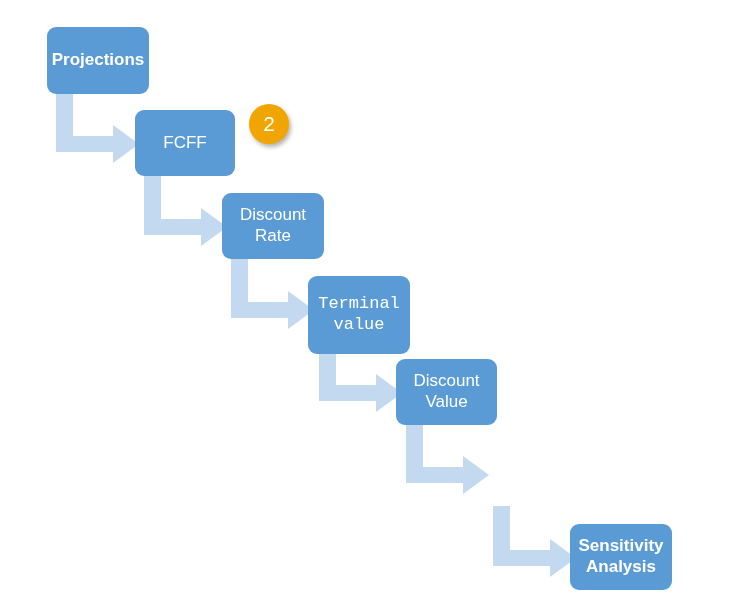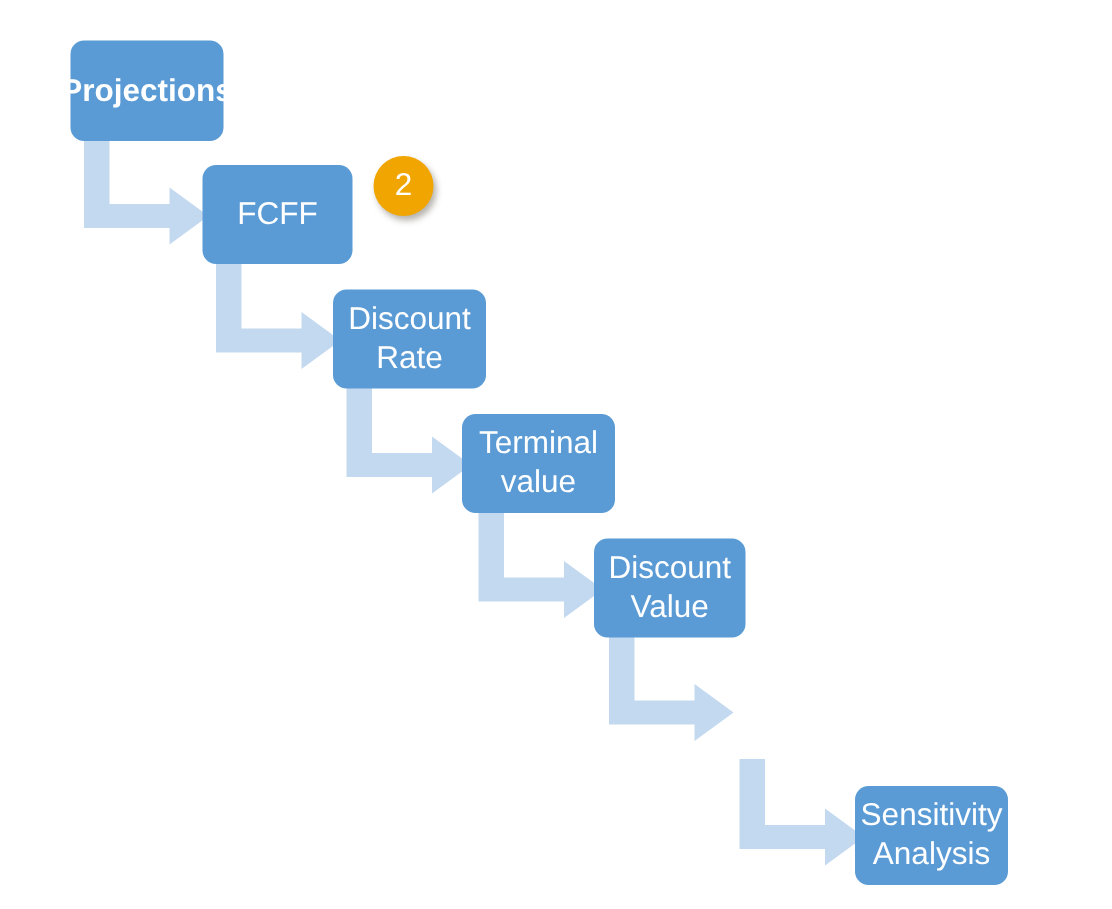--- a/index.html
+++ b/index.html
@@ -19,21 +19,21 @@
   .node {
     position: absolute;
     background: #5b9bd5;
     border-radius: 9px;
     display: flex;
     align-items: center;
     justify-content: center;
     text-align: center;
     color: #ffffff;
     font-family: "Liberation Sans", sans-serif;
-    font-size: 21px;
+    font-size: 17px;
     line-height: 1.22;
     font-weight: 400;
     box-sizing: border-box;
     padding: 4px 6px;
     user-select: none;
   }
   .node.bold {
     font-weight: 700;
   }
   .node-label {
@@ -110,32 +110,32 @@
 
   <div class="node" style="left:135px;top:110px;width:100px;height:66px;">
     <span class="node-label">FCFF</span>
   </div>
 
   <div class="node" style="left:222px;top:193px;width:102px;height:66px;">
     <span class="node-label">Discount
 Rate</span>
   </div>
 
-  <div class="node" style="left:308px;top:276px;width:102px;height:66px;">
+  <div class="node" style="left:308px;top:276px;width:102px;height:78px;font-family:Liberation Mono, monospace;">
     <span class="node-label">Terminal
 value</span>
   </div>
 
   <div class="node" style="left:396px;top:359px;width:101px;height:66px;">
     <span class="node-label">Discount
 Value</span>
   </div>
 
 
-  <div class="node" style="left:570px;top:524px;width:102px;height:66px;">
+  <div class="node" style="left:570px;top:524px;width:102px;height:66px;font-weight:bold;">
     <span class="node-label">Sensitivity
 Analysis</span>
   </div>
 
   <div class="badge" style="left:249px;top:104px;width:40px;height:40px;">
     <span>2</span>
   </div>
 
 </div>
 

